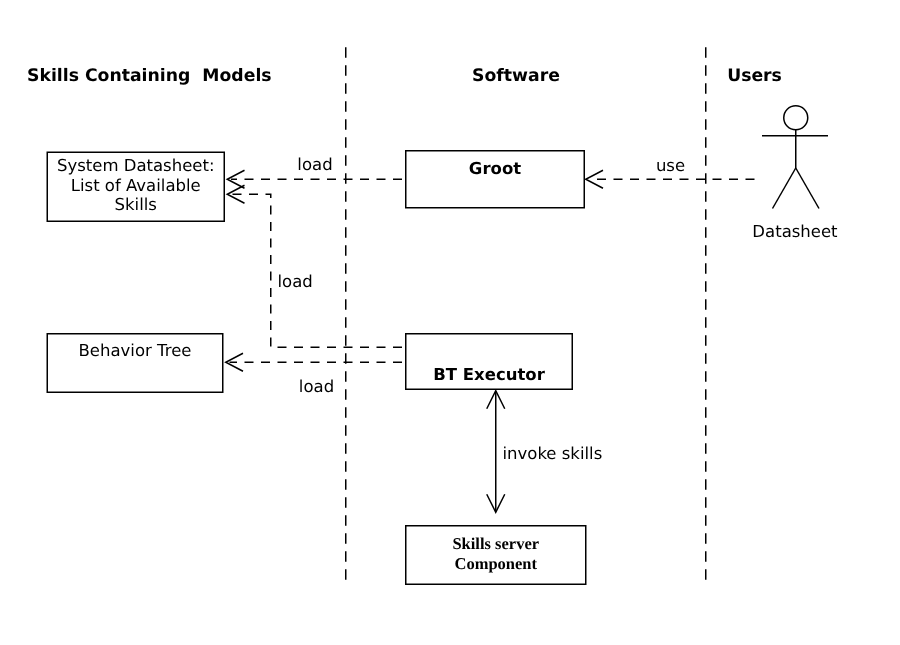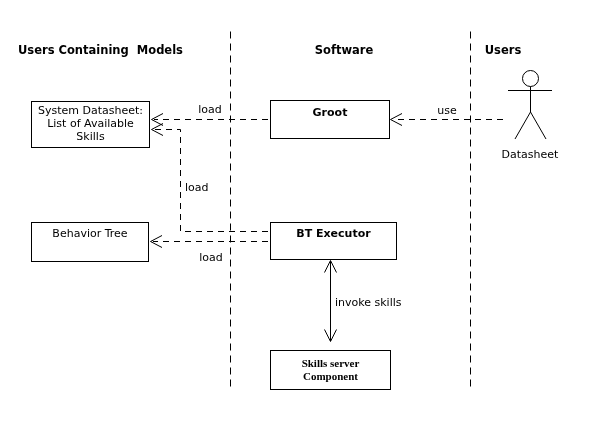--- a/index.html
+++ b/index.html
@@ -70,39 +70,39 @@
 
     <g>
       <circle class="stroke" cx="530.5" cy="78.5" r="8"></circle>
       <line class="stroke" x1="530.5" y1="86.5" x2="530.5" y2="112"></line>
       <line class="stroke" x1="508" y1="90.5" x2="552" y2="90.5"></line>
       <line class="stroke" x1="530.5" y1="112" x2="515" y2="139"></line>
       <line class="stroke" x1="530.5" y1="112" x2="546" y2="139"></line>
     </g>
   </svg>
 
-  <div class="heading" style="left:18px; top:43px; width:162px;">Users Containing  Models</div>
+  <div class="heading" style="left:18px; top:43px; width:162px;">Skills Containing  Models</div>
   <div class="heading" style="left:294px; top:43px; width:100px;">Software</div>
   <div class="heading" style="left:463px; top:43px; width:80px;">Users</div>
 
   <div class="box" style="left:31px; top:101px; width:119px; height:47px; padding-top:2px;">
     <span>System Datasheet:</span>
     <span>List of Available</span>
     <span>Skills</span>
   </div>
 
   <div class="box bold" style="left:270px; top:100px; width:120px; height:39px; padding-top:5px;">
     <span>Groot</span>
   </div>
 
   <div class="box" style="left:31px; top:222px; width:118px; height:40px; padding-top:4px;">
     <span>Behavior Tree</span>
   </div>
 
-  <div class="box bold" style="left:270px; top:222px; width:127px; height:38px; padding-top:4px;">
+  <div class="box bold" style="left:270px; top:222px; width:112px; height:38px; padding-top:20px;">
     <span>BT Executor</span>
   </div>
 
   <div class="box bold" style="left:270px; top:350px; width:121px; height:40px; justify-content:center;font-family:Liberation Serif, serif;">
     <span>Skills server</span>
     <span>Component</span>
   </div>
 
   <div class="edge-label" style="left:190px; top:103px; width:40px; text-align:center;">load</div>
   <div class="edge-label" style="left:185px; top:181px;">load</div>

